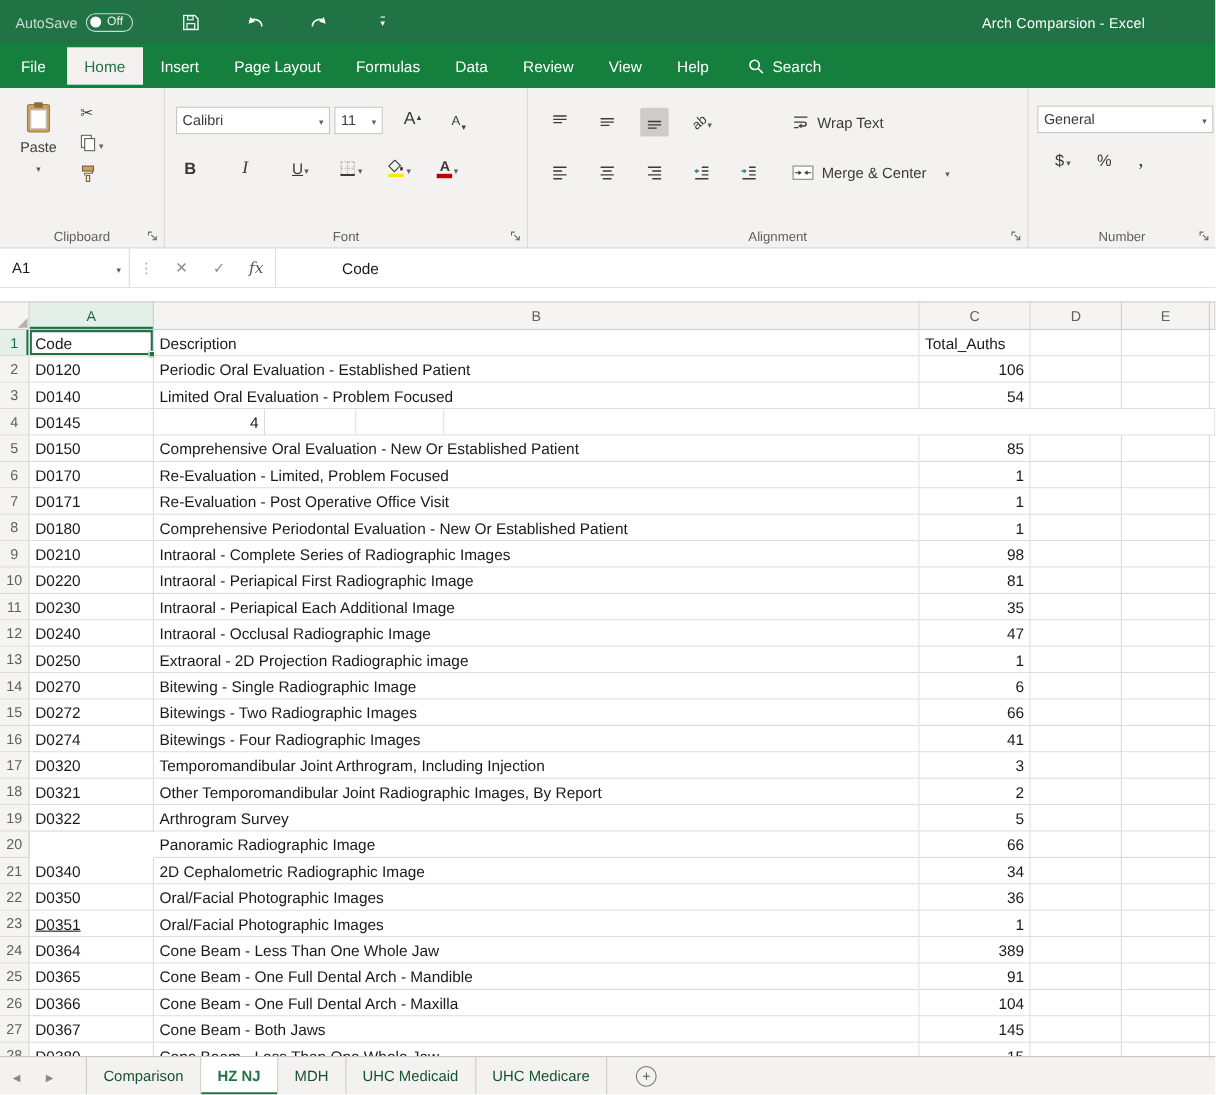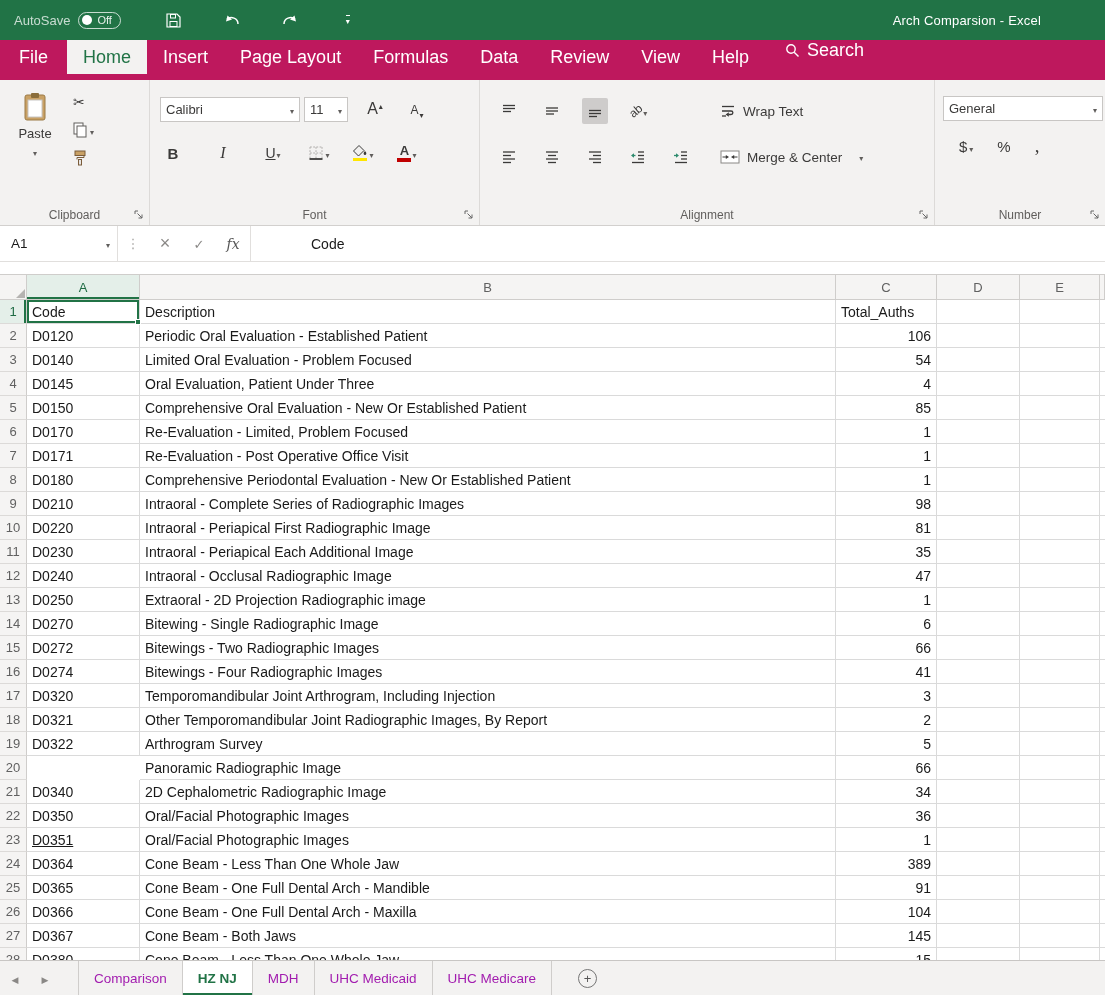--- a/index.html
+++ b/index.html
@@ -12,21 +12,21 @@
   .toggle{display:flex;align-items:center;gap:5px;margin-left:8px;border:1px solid rgba(255,255,255,.75);
           border-radius:9px;height:17px;padding:0 8px 0 3px;font-size:11px;color:rgba(255,255,255,.9)}
   .toggle .knob{width:10px;height:10px;border-radius:50%;background:#fff}
   .qat{display:flex;align-items:center;margin-left:42px;gap:36px}
   .qat .qbtn{width:22px;height:22px;display:flex;align-items:center;justify-content:center}
   .qat-caret{display:inline-block;border-top:1px solid #fff;padding-top:1px;line-height:6px}
   .qat-caret:after{content:"▾";font-size:8px;color:#fff}
   .win-title{position:absolute;right:64px;top:0;height:40px;display:flex;align-items:center;font-size:13px;color:#fff;letter-spacing:.2px}
 
   
-  .menubar{height:40px;background:#be185d;display:flex;align-items:flex-start;color:#fff;font-size:18px}
+  .menubar{height:40px;background:#15803d;display:flex;align-items:center;color:#fff;font-size:14px}
   .menu-tab{display:flex;align-items:center;padding:0 16px;cursor:default}
   .menu-tab.file{padding:0 19px}
   .menu-tab.active{background:#f3f2f1;color:#217346;align-self:flex-end;height:34px}
   .search-box{display:flex;align-items:center;gap:7px;margin-left:20px;color:#fff}
 
   
   .ribbon{height:146px;background:#f3f2f1;display:flex;border-bottom:1px solid #d2d0ce;font-size:13px;color:#3b3a39}
   .rb-group{position:relative;height:100%;border-right:1px solid #dcdad8;flex:none}
   .rb-label{position:absolute;bottom:3px;left:0;right:0;text-align:center;font-size:12px;color:#605e5c}
   .rb-launcher{position:absolute;bottom:4px;right:4px;width:13px;height:13px;display:flex;align-items:center;justify-content:center}
@@ -113,21 +113,21 @@
   .g-cell.selected{box-shadow:inset 0 0 0 2px #217346;position:relative;overflow:visible;z-index:2}
   .fill-handle{position:absolute;right:-2px;bottom:-2px;width:6px;height:6px;background:#217346;border:1px solid #fff}
   .g-cell.fillc{flex:1}
 
   
   .sheet-bar{height:35px;background:#f3f2f1;border-top:1px solid #c8c6c4;display:flex;align-items:stretch;font-size:13.5px}
   .nav{width:30px;display:flex;align-items:center;justify-content:center;color:#8a8886}
   .navl-ic:after{content:"◀";font-size:9px}
   .navr-ic:after{content:"▶";font-size:9px}
   .s-tabs{display:flex;align-items:stretch;margin-left:18px}
-  .s-tab{display:flex;align-items:center;padding:0 15px;color:#a21caf;border-right:1px solid #cfcdcb}
+  .s-tab{display:flex;align-items:center;padding:0 15px;color:#14532d;border-right:1px solid #cfcdcb}
   .s-tab:first-child{border-left:1px solid #cfcdcb}
   .s-tab.active{background:#fff;color:#217346;font-weight:bold;box-shadow:inset 0 -2px 0 #217346}
   .add-sheet{width:19px;height:19px;border:1px solid #757575;border-radius:50%;align-self:center;margin-left:26px;
              display:flex;align-items:center;justify-content:center;color:#555}
   .plus-ic:after{content:"+";font-size:13px;line-height:1}
 </style>
 </head>
 <body>
 
 <div class="titlebar">
@@ -505,21 +505,20 @@
       <div class="g-cell" style="width: 113px;">D0140</div>
       <div class="g-cell" style="width: 696px;">Limited Oral Evaluation - Problem Focused</div>
       <div class="g-cell num" style="width: 101px;">54</div>
       <div class="g-cell" style="width: 83px;"></div>
       <div class="g-cell" style="width: 80px;"></div>
       <div class="g-cell fillc"></div>
     </div>
     <div class="g-row">
       <div class="row-num">4</div>
       <div class="g-cell" style="width: 113px;">D0145</div>
-      <div class="g-cell" style="width: 696px;">Oral Evaluation, Patient Under Three</div>
       <div class="g-cell num" style="width: 101px;">4</div>
       <div class="g-cell" style="width: 83px;"></div>
       <div class="g-cell" style="width: 80px;"></div>
       <div class="g-cell fillc"></div>
     </div>
     <div class="g-row">
       <div class="row-num">5</div>
       <div class="g-cell" style="width: 113px;">D0150</div>
       <div class="g-cell" style="width: 696px;">Comprehensive Oral Evaluation - New Or Established Patient</div>
       <div class="g-cell num" style="width: 101px;">85</div>

